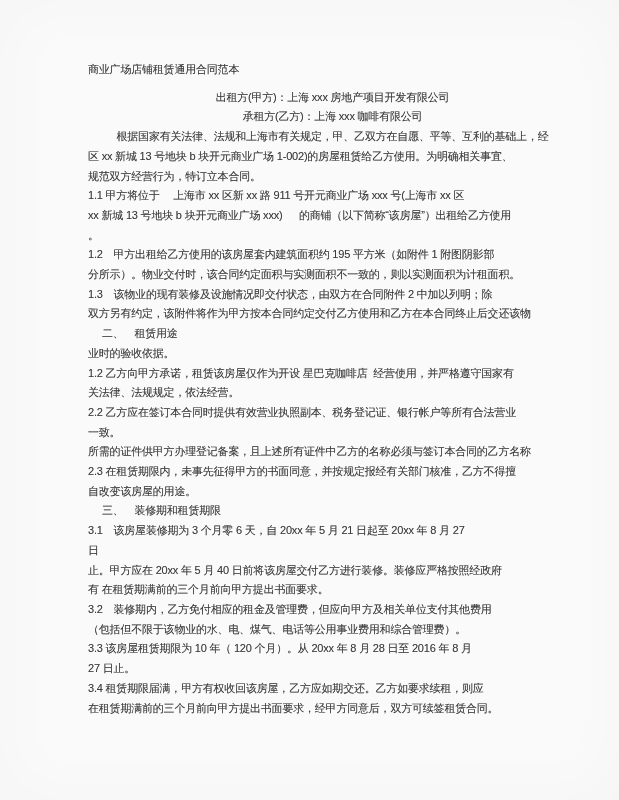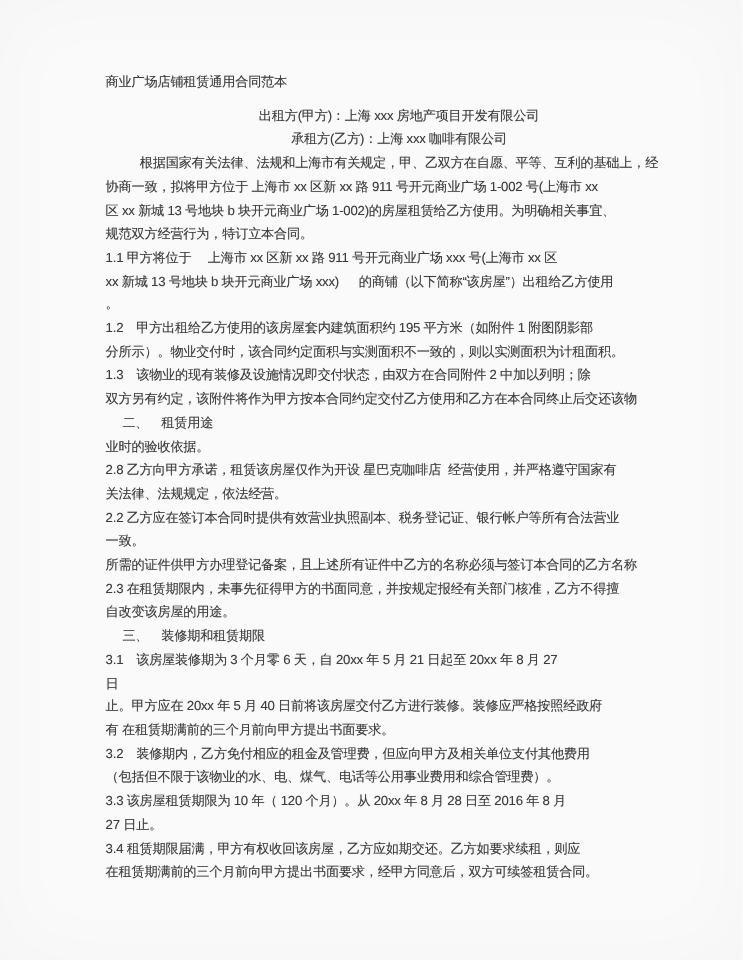--- a/index.html
+++ b/index.html
@@ -42,35 +42,34 @@
 
 <div class="page">
   <div class="content">
 
     <div class="ln title">商业广场店铺租赁通用合同范本</div>
 
     <div class="ln ind-sm">出租方(甲方)：上海 xxx 房地产项目开发有限公司</div>
     <div class="ln ind-sm">承租方(乙方)：上海 xxx 咖啡有限公司</div>
 
     <div class="ln ind-sm">根据国家有关法律、法规和上海市有关规定，甲、乙双方在自愿、平等、互利的基础上，经</div>
-    <div class="ln">协商一致，拟将甲方位于 上海市 xx 区新 xx 路 911 号开元商业广场 1-002 号(上海市 xx</div>
     <div class="ln">区 xx 新城 13 号地块 b 块开元商业广场 1-002)的房屋租赁给乙方使用。为明确相关事宜、</div>
     <div class="ln">规范双方经营行为，特订立本合同。</div>
 
     <div class="ln">1.1 甲方将位于　 上海市 xx 区新 xx 路 911 号开元商业广场 xxx 号(上海市 xx 区</div>
     <div class="ln">xx 新城 13 号地块 b 块开元商业广场 xxx)　  的商铺（以下简称“该房屋”）出租给乙方使用</div>
     <div class="ln">。</div>
     <div class="ln">1.2　甲方出租给乙方使用的该房屋套内建筑面积约 195 平方米（如附件 1 附图阴影部</div>
     <div class="ln">分所示）。物业交付时，该合同约定面积与实测面积不一致的，则以实测面积为计租面积。</div>
     <div class="ln">1.3　该物业的现有装修及设施情况即交付状态，由双方在合同附件 2 中加以列明；除</div>
     <div class="ln">双方另有约定，该附件将作为甲方按本合同约定交付乙方使用和乙方在本合同终止后交还该物</div>
     <div class="ln ind-md">二、　租赁用途</div>
 
     <div class="ln">业时的验收依据。</div>
-    <div class="ln">2.8 乙方向甲方承诺，租赁该房屋仅作为开设 星巴克咖啡店  经营使用，并严格遵守国家有</div>
+    <div class="ln">1.2 乙方向甲方承诺，租赁该房屋仅作为开设 星巴克咖啡店  经营使用，并严格遵守国家有</div>
     <div class="ln">关法律、法规规定，依法经营。</div>
     <div class="ln">2.2 乙方应在签订本合同时提供有效营业执照副本、税务登记证、银行帐户等所有合法营业</div>
     <div class="ln">一致。</div>
     <div class="ln">所需的证件供甲方办理登记备案，且上述所有证件中乙方的名称必须与签订本合同的乙方名称</div>
     <div class="ln">2.3 在租赁期限内，未事先征得甲方的书面同意，并按规定报经有关部门核准，乙方不得擅</div>
     <div class="ln">自改变该房屋的用途。</div>
 
     <div class="ln ind-md">三、　装修期和租赁期限</div>
     <div class="ln">3.1　该房屋装修期为 3 个月零 6 天，自 20xx 年 5 月 21 日起至 20xx 年 8 月 27</div>
     <div class="ln">日</div>

